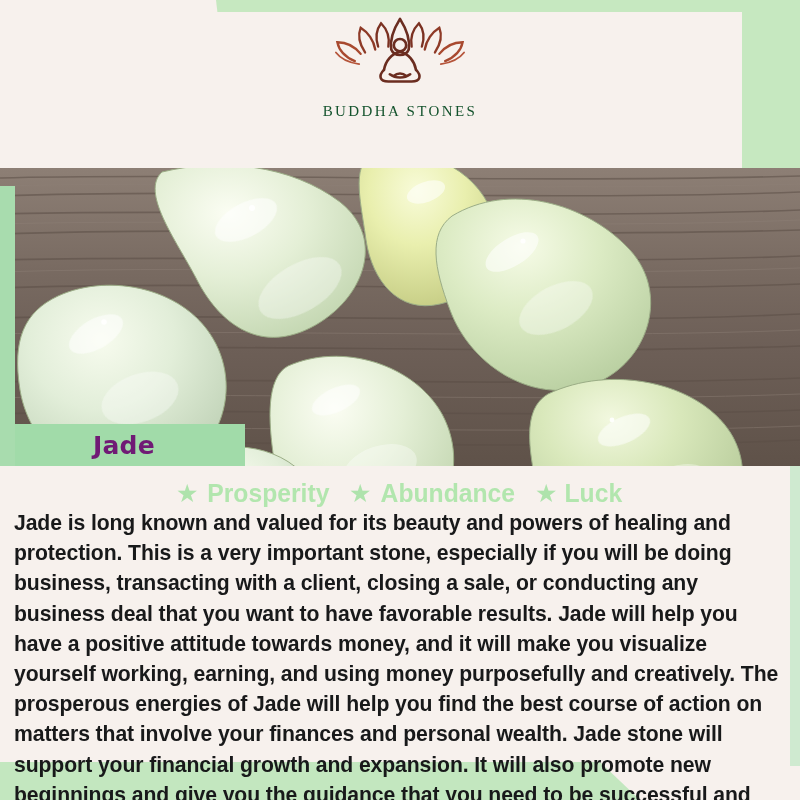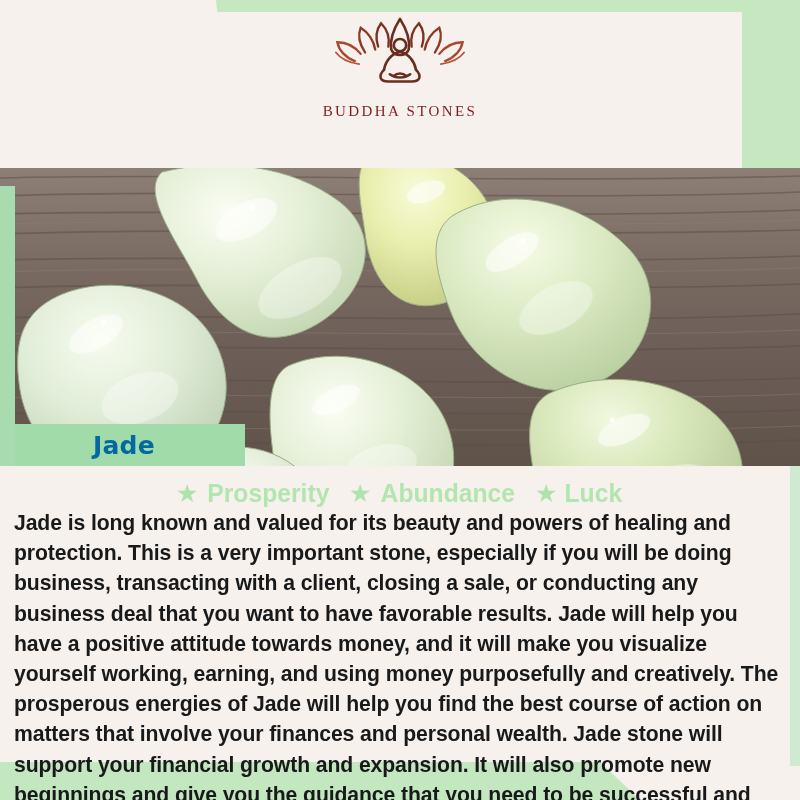--- a/index.html
+++ b/index.html
@@ -68,21 +68,21 @@
     align-items: center;
     justify-content: flex-start;
     z-index: 5;
   }
   .logo-mark { width: 160px; height: 74px; display:block; }
   .logo-word {
     margin-top: 20px;
     font-family: "Liberation Serif", serif;
     font-size: 15px;
     letter-spacing: 2.4px;
-    color: #7f1d1d;
+    color: #14532d;
     font-weight: 400;
   }
 
   
   .headline-wrap {
     position: absolute;
     left: 56px; top: 122px;
     width: 640px; height: 48px;
     background: #fbf7f4;
     display: flex;
@@ -119,21 +119,21 @@
     background: #a1dba9;
     display: flex;
     align-items: center;
     z-index: 7;
   }
   .stone-tab-label {
     margin-left: 78px;
     font-family: "DejaVu Sans", sans-serif;
     font-weight: 700;
     font-size: 25px;
-    color: #0369a1;
+    color: #701a75;
     letter-spacing: 0.2px;
   }
 
   
   .benefits {
     position: absolute;
     left: 0; top: 478px;
     width: 800px;
     display: flex;
     align-items: center;

